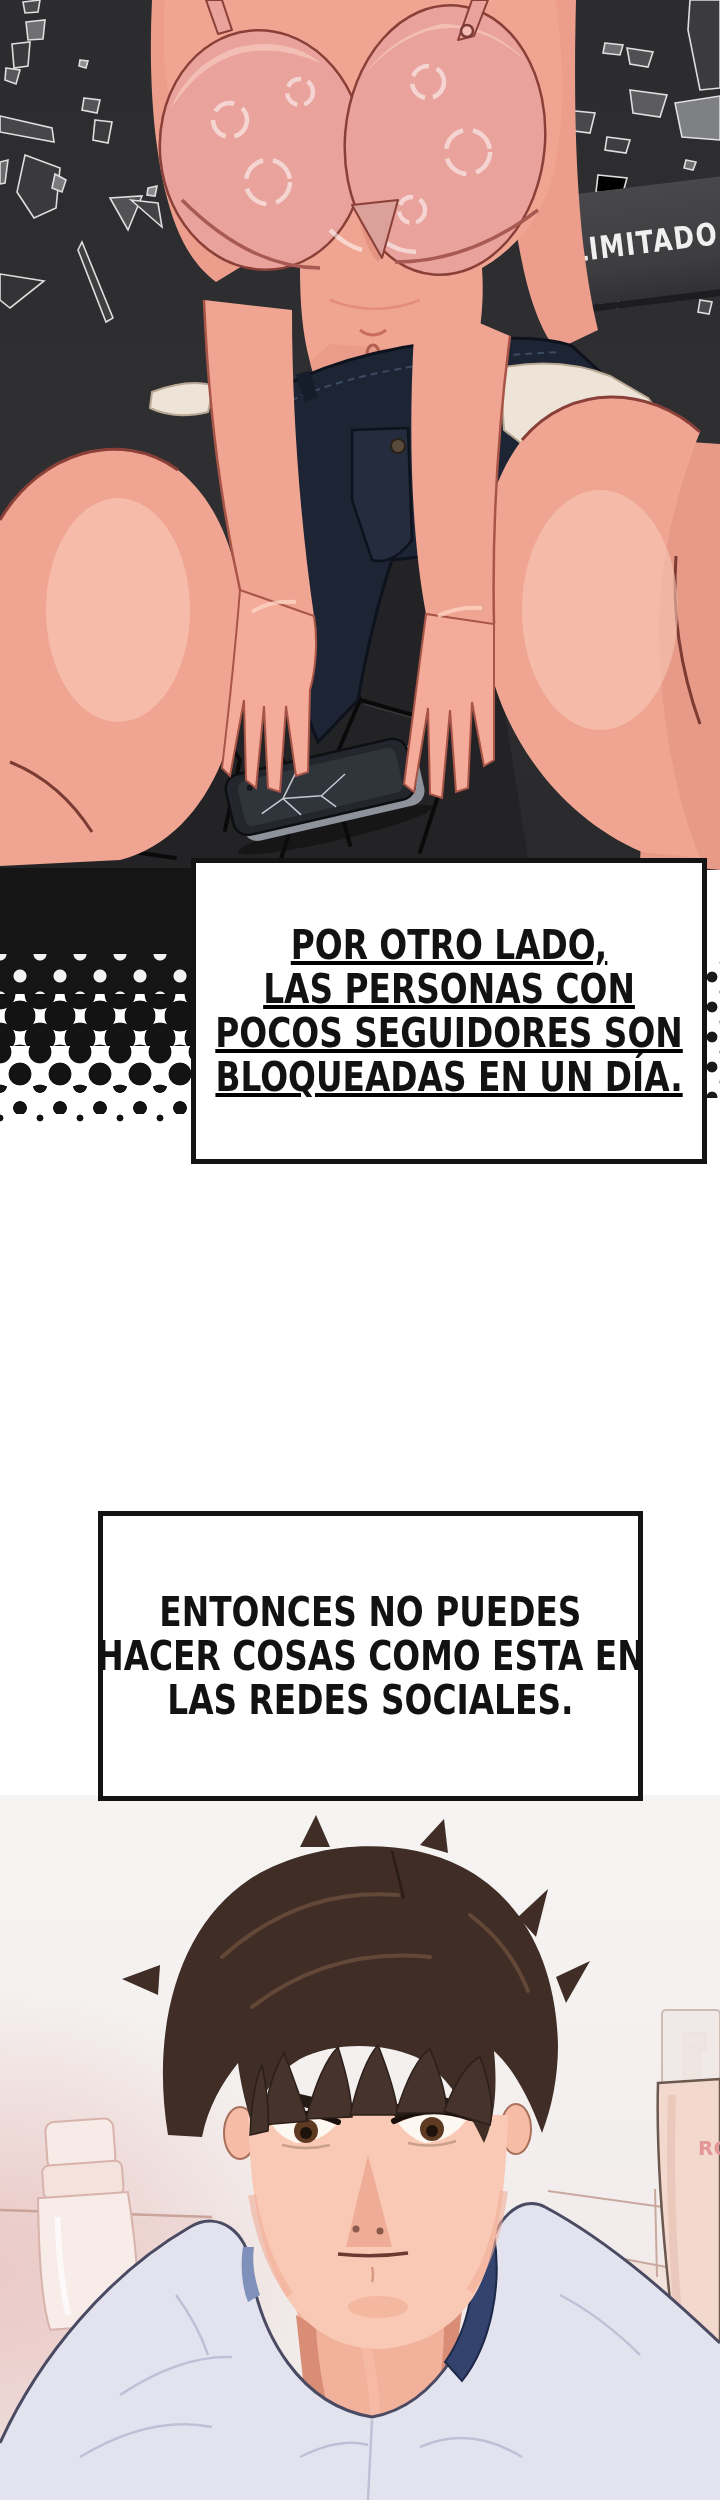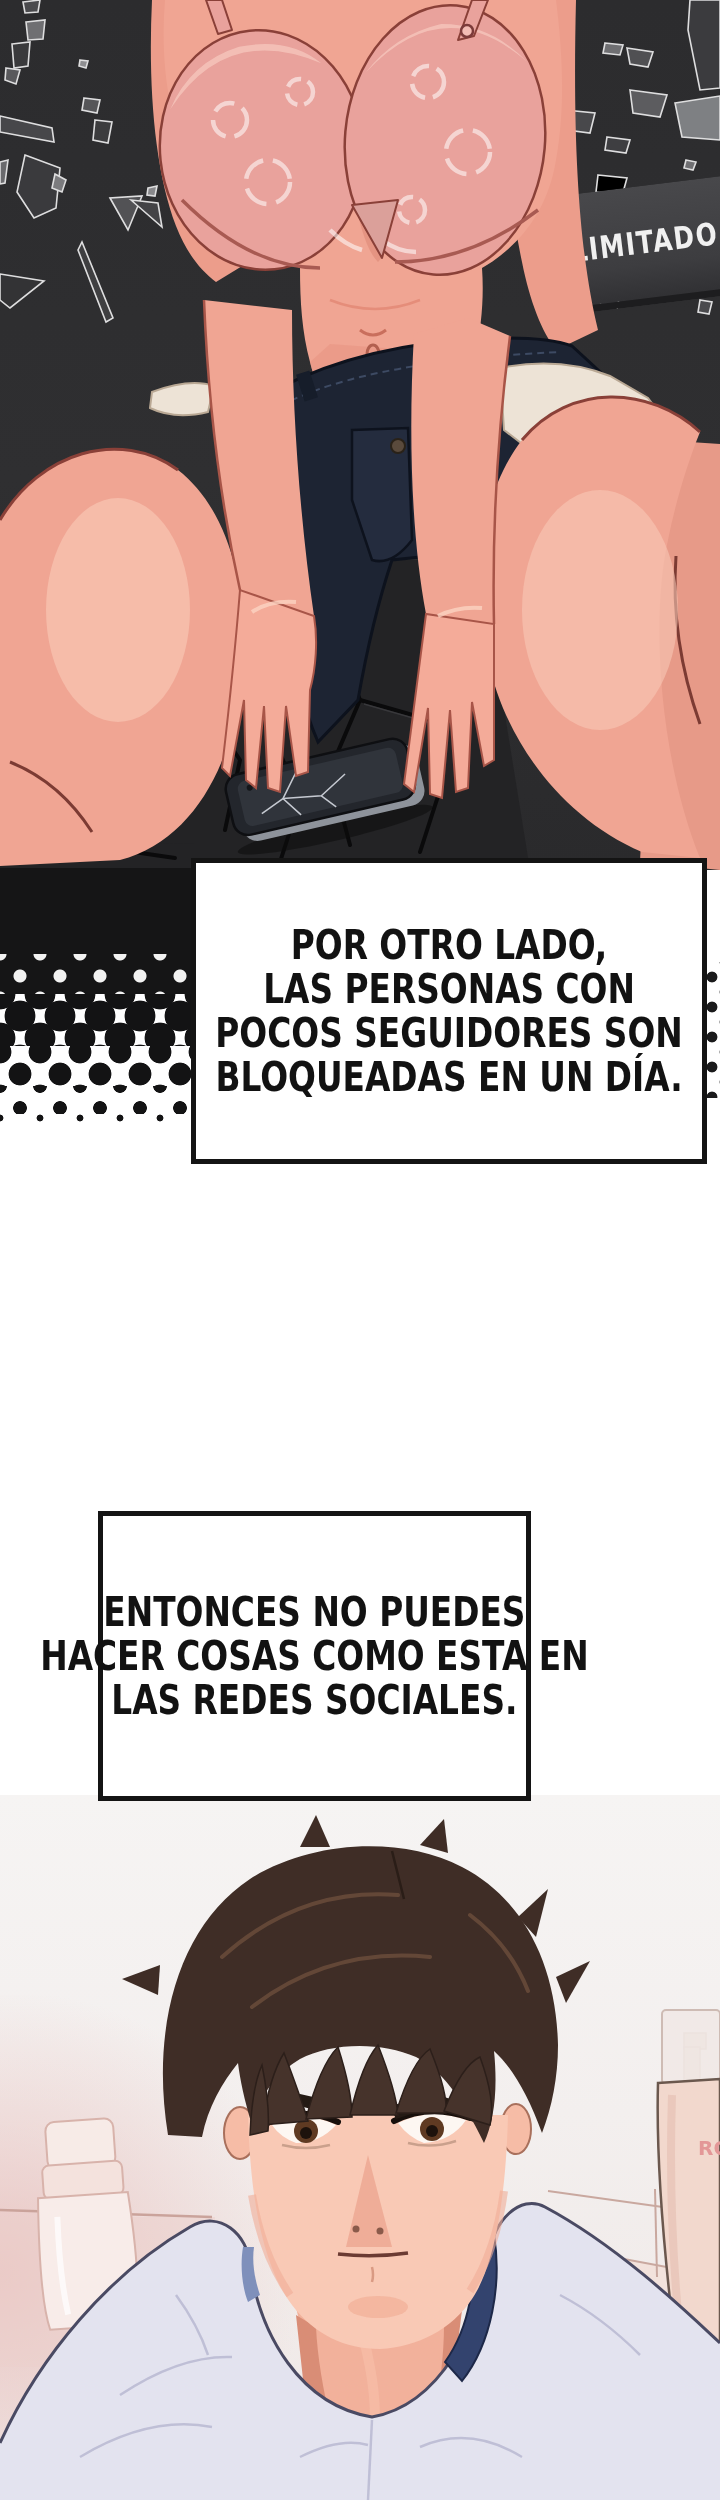--- a/index.html
+++ b/index.html
@@ -18,22 +18,22 @@
   .ht-a{top:954px;height:40px;background-color:#151516;background-image:radial-gradient(circle,#f2f2f2 6px,transparent 7px),radial-gradient(circle,#f2f2f2 6px,transparent 7px);background-size:40px 44px,40px 44px;background-position:0 0,20px 22px;}
   .ht-b{top:994px;height:52px;background-image:radial-gradient(circle,#131314 15px,transparent 15.8px),radial-gradient(circle,#131314 15px,transparent 15.8px);background-size:40px 44px,40px 44px;background-position:0 0,20px 22px;}
   .ht-c{top:1046px;height:40px;background-image:radial-gradient(circle,#131314 11px,transparent 11.8px),radial-gradient(circle,#131314 11px,transparent 11.8px);background-size:40px 44px,40px 44px;background-position:0 6px,20px 28px;}
   .ht-d{top:1086px;height:28px;background-image:radial-gradient(circle,#131314 6.5px,transparent 7.2px),radial-gradient(circle,#131314 6.5px,transparent 7.2px);background-size:40px 44px,40px 44px;background-position:0 0,20px 22px;}
   .ht-e{top:1114px;height:22px;background-image:radial-gradient(circle,#131314 3px,transparent 3.8px),radial-gradient(circle,#131314 3px,transparent 3.8px);background-size:40px 44px,40px 44px;background-position:0 4px,20px 26px;}
   .ht-right{position:absolute;left:699px;top:962px;width:21px;height:136px;z-index:4;background-image:radial-gradient(circle,#1a1a1b 5px,transparent 5.8px),radial-gradient(circle,#1a1a1b 5px,transparent 5.8px);background-size:26px 30px,26px 30px;background-position:0 0,13px 15px;}
 
   
   .caption{position:absolute;background:#ffffff;border:5px solid #141414;box-sizing:border-box;display:flex;align-items:center;justify-content:center;text-align:center;z-index:6;}
   .caption-inner{transform:scaleX(0.82);font-weight:bold;font-size:40px;line-height:1.1;color:#121212;white-space:nowrap;}
-  .cap1{left:191px;top:858px;width:516px;height:306px;}
-  .cap2{left:98px;top:1511px;width:433px;height:290px;}
+  .cap1{left:191px;top:858px;width:516px;height:306px;text-decoration:underline;}
+  .cap2{left:98px;top:1511px;width:545px;height:290px;}
 
   
   .panel-bottom{position:absolute;left:0;top:1795px;width:720px;height:705px;background:linear-gradient(180deg,#f6f4f3 0%,#f3efee 45%,#efe8e6 100%);overflow:hidden;}
   .pink-wall{position:absolute;left:0;top:200px;width:300px;height:505px;background:radial-gradient(ellipse at 0% 55%,rgba(233,196,193,0.95) 0%,rgba(233,196,193,0) 72%);}
   .man-svg{position:absolute;left:0;top:0;}
 </style>
 </head>
 <body>
 
 <div class="page">

